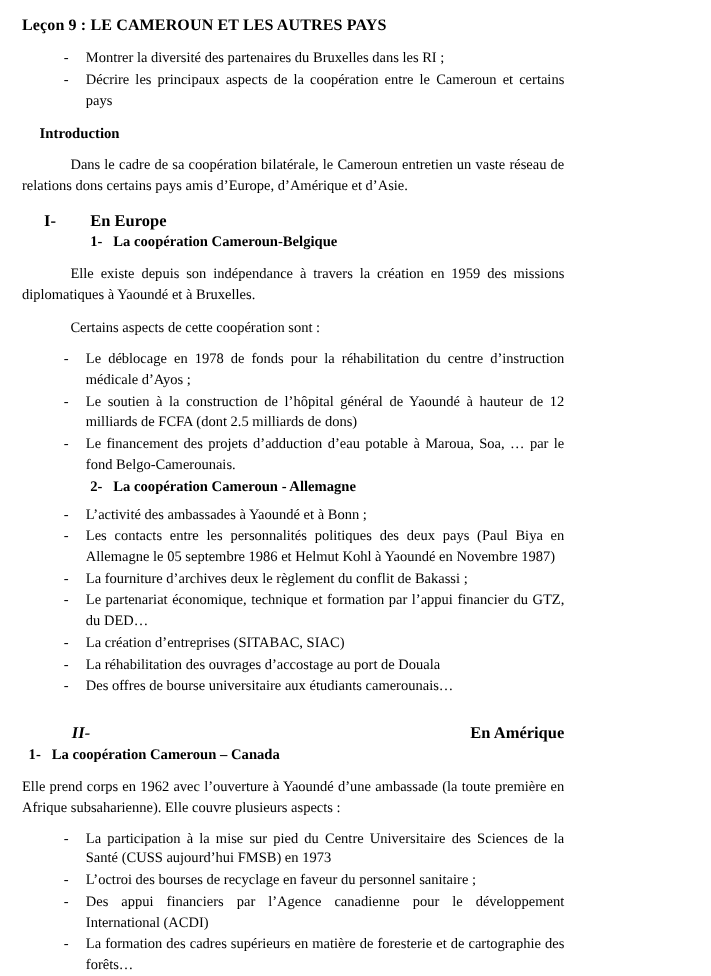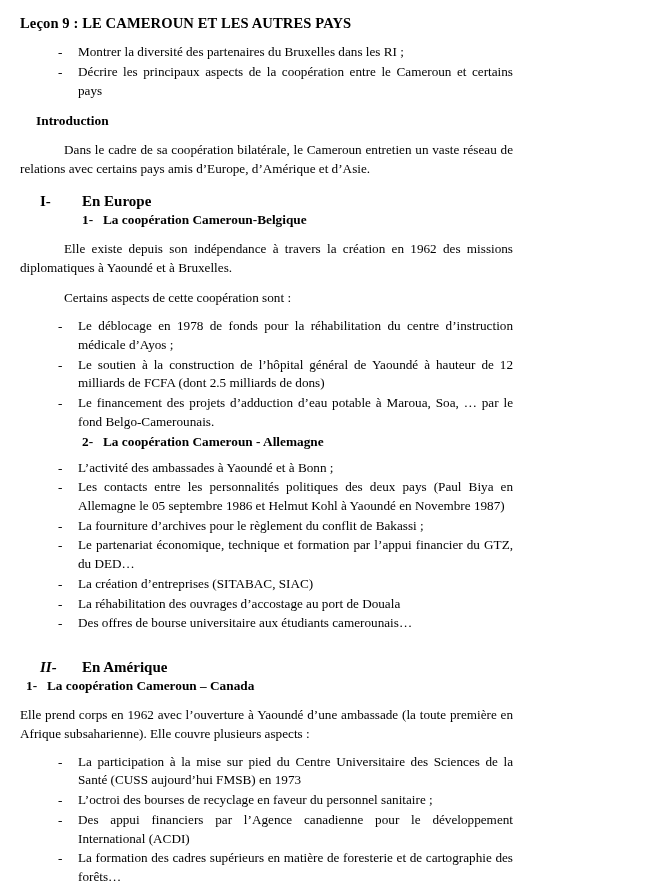--- a/index.html
+++ b/index.html
@@ -125,33 +125,33 @@
         <span class="btext">Montrer la diversité des partenaires du Bruxelles dans les RI ;</span>
       </li>
       <li>
         <span class="dash">-</span>
         <span class="btext">Décrire les principaux aspects de la coopération entre le Cameroun et certains pays</span>
       </li>
     </ul>
 
     <p class="section-head">Introduction</p>
 
-    <p class="para indent">Dans le cadre de sa coopération bilatérale, le Cameroun entretien un vaste réseau de relations avec certains pays amis d’Europe, d’Amérique et d’Asie.</p>
+    <p class="para indent">Dans le cadre de sa coopération bilatérale, le Cameroun entretien un vaste réseau de relations dons certains pays amis d’Europe, d’Amérique et d’Asie.</p>
 
     <div class="h1row">
       <span class="num">I-</span>
       <span class="txt">En Europe</span>
     </div>
 
     <div class="h2row">
       <span class="num">1-</span>
       <span class="txt">La coopération Cameroun-Belgique</span>
     </div>
 
-    <p class="para indent">Elle existe depuis son indépendance à travers la création en 1962 des missions diplomatiques à Yaoundé et à Bruxelles.</p>
+    <p class="para indent">Elle existe depuis son indépendance à travers la création en 1959 des missions diplomatiques à Yaoundé et à Bruxelles.</p>
 
     <p class="para indent">Certains aspects de cette coopération sont :</p>
 
     <ul class="blist">
       <li>
         <span class="dash">-</span>
         <span class="btext">Le déblocage en 1978 de fonds pour la réhabilitation du centre d’instruction médicale d’Ayos ;</span>
       </li>
       <li>
         <span class="dash">-</span>
@@ -173,41 +173,41 @@
       <li>
         <span class="dash">-</span>
         <span class="btext">L’activité des ambassades à Yaoundé et à Bonn ;</span>
       </li>
       <li>
         <span class="dash">-</span>
         <span class="btext">Les contacts entre les personnalités politiques des deux pays  (Paul Biya en Allemagne le 05 septembre 1986 et Helmut Kohl à Yaoundé en Novembre 1987)</span>
       </li>
       <li>
         <span class="dash">-</span>
-        <span class="btext">La fourniture d’archives pour le règlement du conflit de Bakassi ;</span>
+        <span class="btext">La fourniture d’archives deux le règlement du conflit de Bakassi ;</span>
       </li>
       <li>
         <span class="dash">-</span>
         <span class="btext">Le partenariat économique, technique et formation par l’appui financier du GTZ, du DED…</span>
       </li>
       <li>
         <span class="dash">-</span>
         <span class="btext">La création d’entreprises (SITABAC, SIAC)</span>
       </li>
       <li>
         <span class="dash">-</span>
         <span class="btext">La réhabilitation des ouvrages d’accostage au port de Douala</span>
       </li>
       <li>
         <span class="dash">-</span>
         <span class="btext">Des offres de bourse universitaire aux étudiants camerounais…</span>
       </li>
     </ul>
 
-    <div class="h1row" style="margin-top:26px;">
+    <div class="h1row" style="margin-top:26px;text-align:right;">
       <span class="num ital">II-</span>
       <span class="txt">En Amérique</span>
     </div>
 
     <div class="h2row shallow">
       <span class="num">1-</span>
       <span class="txt">La coopération Cameroun – Canada</span>
     </div>
 
     <p class="para noindent">Elle prend corps en 1962 avec l’ouverture à Yaoundé d’une ambassade (la toute première en Afrique subsaharienne). Elle couvre plusieurs aspects :</p>

